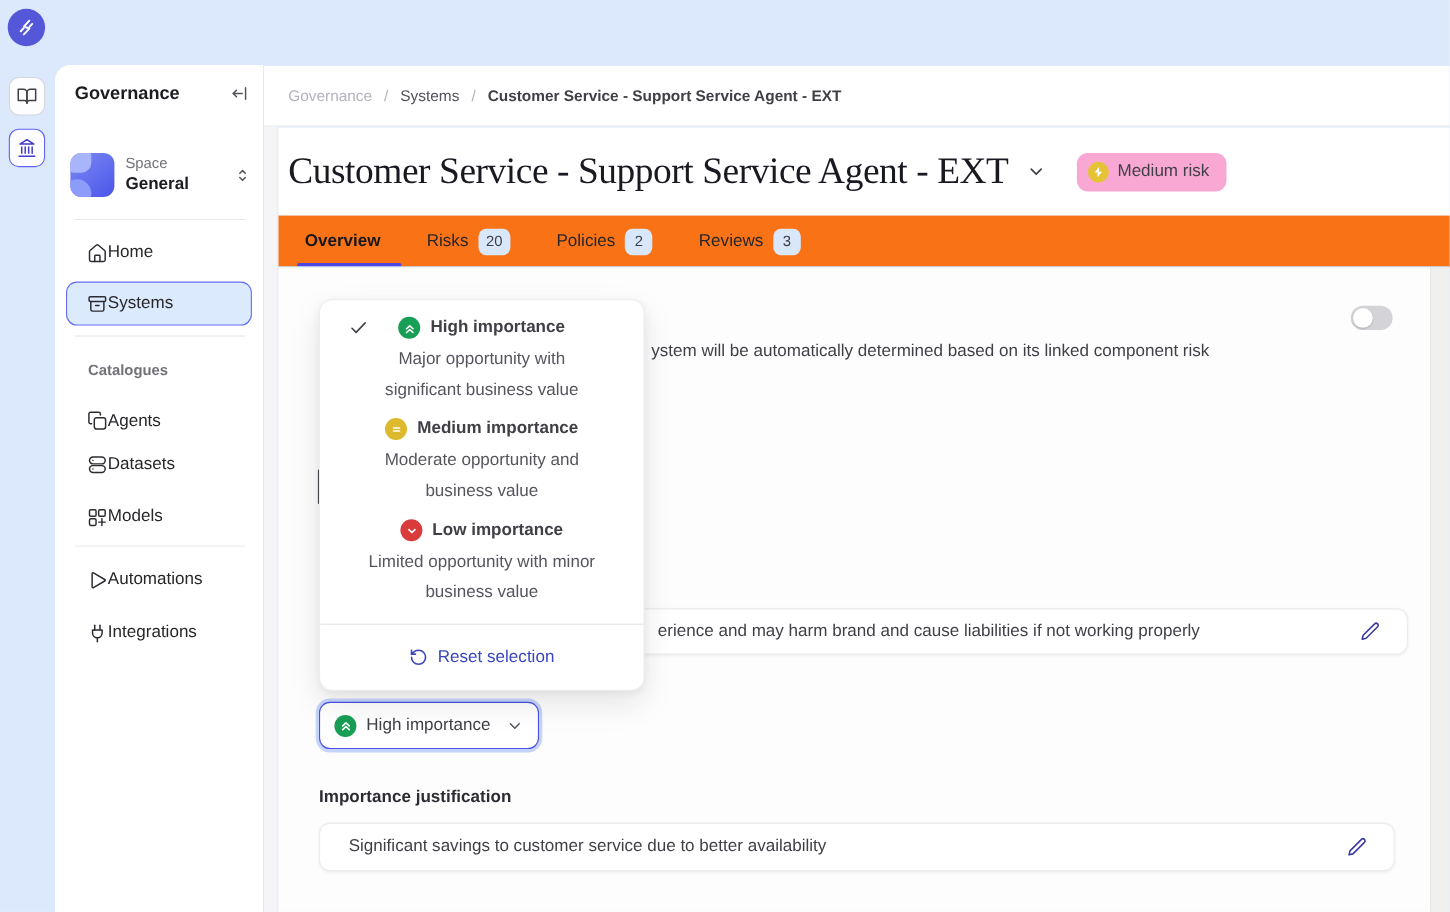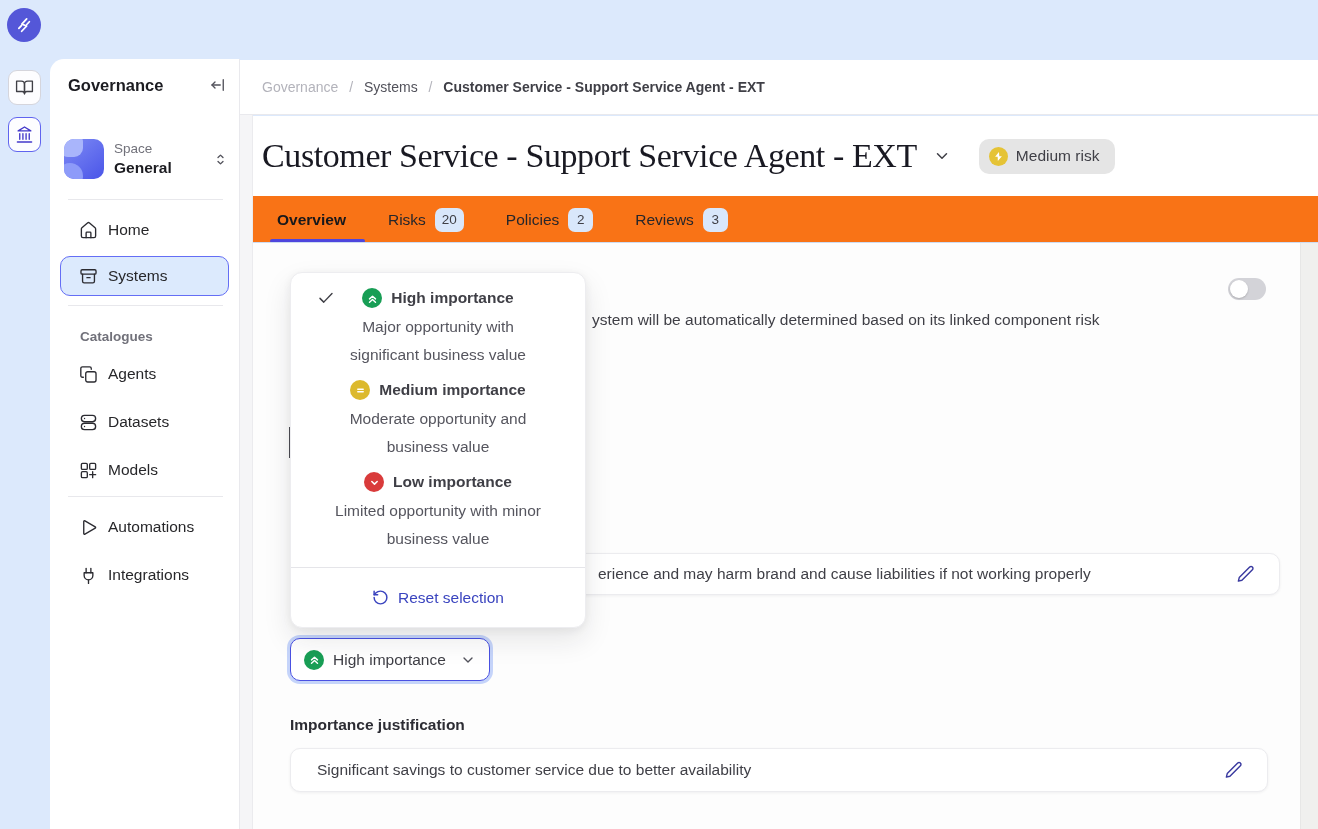--- a/index.html
+++ b/index.html
@@ -22,40 +22,40 @@
   .space { position:absolute; top:77px; left:14px; right:6px; height:46px; display:flex; align-items:center; cursor:pointer; }
   .space-ic { width:40px; height:40px; border-radius:10px; background:linear-gradient(140deg,#7e8bf5 0%,#4a55e8 100%); position:relative; overflow:hidden; flex:none; }
   .space-ic::before { content:""; position:absolute; left:-5px; top:-6px; width:24px; height:24px; border-radius:9px; background:#a9b5fb; }
   .space-ic::after { content:""; position:absolute; left:-7px; bottom:-10px; width:26px; height:26px; border-radius:50%; background:#8d9bf9; }
   .space-txt { margin-left:10px; line-height:1.25; }
   .space-label { font-size:13.5px; color:#71717a; }
   .space-name { font-size:15.5px; font-weight:700; color:#1b1b20; }
   .space-chev { margin-left:auto; margin-right:4px; color:#52525b; }
   .sb-divider { position:absolute; left:18px; right:16px; height:1px; background:#e8e8ec; }
   .d1 { top:140px; } .d2 { top:246px; } .d3 { top:437px; }
-  .sb-item { position:absolute; left:10px; right:10px; height:38px; border-radius:10px; display:flex; align-items:center; padding-left:18px; gap:10px; font-size:15.5px; color:#27272a; cursor:pointer; background:transparent; border:1.5px solid transparent; }
+  .sb-item { position:absolute; left:10px; right:10px; height:38px; border-radius:10px; display:flex; align-items:center; padding-left:18px; font-size:15.5px; color:#27272a; cursor:pointer; background:transparent; border:1.5px solid transparent; }
   .sb-item .ic { color:#2b2b31; flex:none; }
   .sb-item.sel { background:#dceafd; border:1.5px solid #646ef5; }
   .it-home { top:152px; } .it-systems { top:197px; height:40px; }
   .sb-section { position:absolute; left:30px; top:264px; height:26px; display:flex; align-items:center; font-size:13.5px; font-weight:700; color:#71717a; }
-  .it-agents { top:296px; } .it-datasets { top:344px; } .it-models { top:392px; }
+  .it-agents { top:296px;align-items:flex-end; } .it-datasets { top:344px; } .it-models { top:392px; }
   .it-autom { top:449px; } .it-integr { top:497px; }
 
   
   .topbar { left:240px; top:60px; right:0; height:55px; background:#fff; border-bottom:1px solid #e9e9ed; display:flex; align-items:center; padding-left:22px; font-size:14px; }
   .crumb-dim { color:#b3b3bb; }
   .crumb-mid { color:#52525b; }
   .crumb-cur { color:#3f3f46; font-weight:700; }
   .crumb-sep { color:#b3b3bb; margin:0 7px; }
 
   
   .titlebar { left:240px; top:116px; right:0; height:80px; background:#fff; display:flex; align-items:center; padding-left:22px; }
   .page-title { font-family:"Liberation Serif", serif; font-size:34px; font-weight:500; letter-spacing:-0.4px; color:#191922; white-space:nowrap; }
   .title-chev { margin-left:16px; color:#3f3f46; cursor:pointer; }
-  .risk-badge { margin-left:28px; height:35px; background:#e5e5e5; border-radius:10px; display:flex; align-items:center; gap:8px; padding:0 16px 0 10px; cursor:default; }
+  .risk-badge { margin-left:28px; height:35px; background:#f9a8d4; border-radius:10px; display:flex; align-items:center; gap:8px; padding:0 16px 0 10px; cursor:default; }
   .risk-dot { width:19px; height:19px; border-radius:50%; background:#e5c335; display:flex; align-items:center; justify-content:center; }
   .risk-label { font-size:15.5px; font-weight:500; color:#3f3f46; }
 
   
   .tabs { left:240px; top:196px; right:0; height:47px; background:#f97316; display:flex; align-items:flex-start; gap:42px; padding-left:37px; }
   .tab { position:relative; height:100%; display:flex; align-items:center; gap:9px; font-size:15.5px; color:#26262b; cursor:pointer; }
   .tab.active { font-weight:700; color:#18181b; }
   .tab.active::after { content:""; position:absolute; left:-7px; right:-19px; bottom:0; height:4px; border-radius:3px; background:#4e46dd; }
   .tab-badge { background:#d9e7fb; color:#3f3f46; border-radius:7px; height:24px; min-width:25px; padding:0 7px; display:flex; align-items:center; justify-content:center; font-size:13.5px; font-weight:400; }
   .tabs-divider { left:252px; right:0; top:242px; height:1.5px; background:#cddcf2; }

